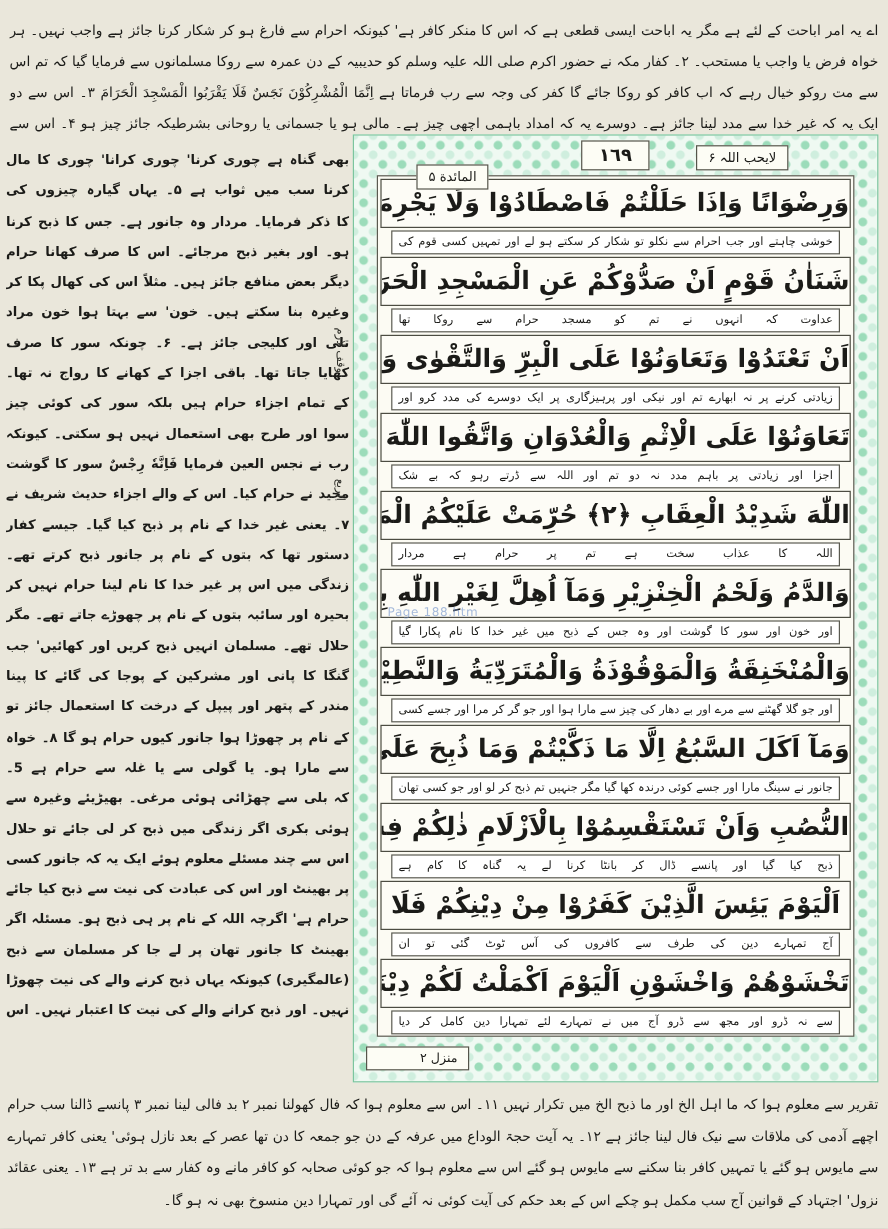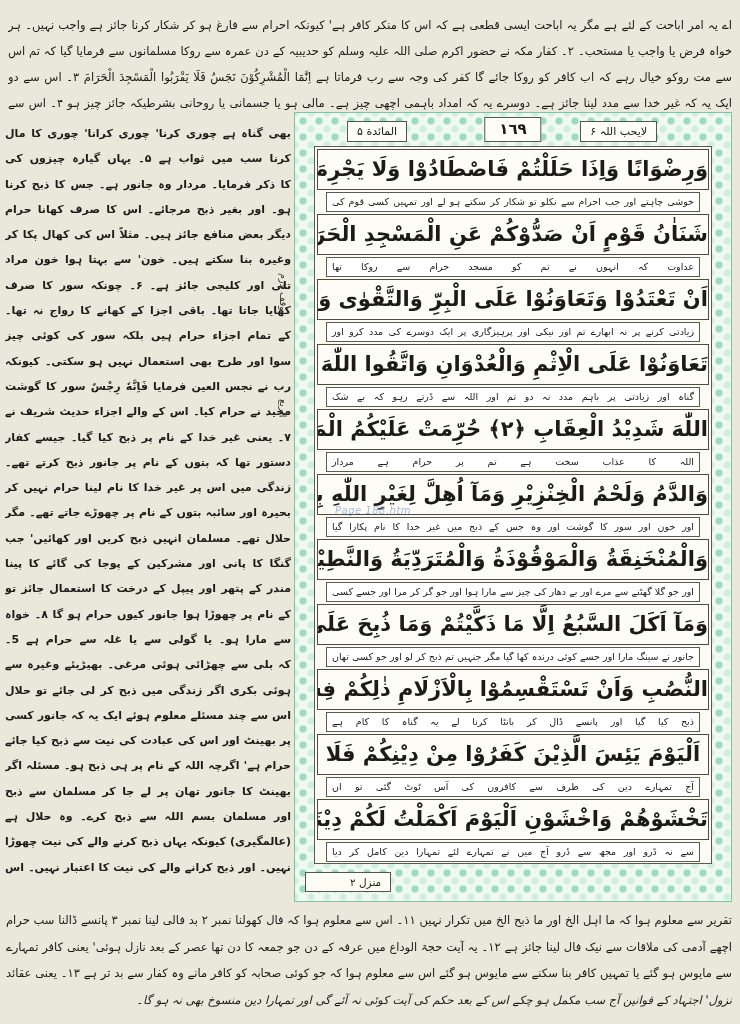--- a/index.html
+++ b/index.html
@@ -15,21 +15,21 @@
   .c-line {
     direction: rtl; text-align: justify; text-align-last: justify;
     overflow: hidden;
   }
   .top-section { position: absolute; right: 8px; top: 12px; width: 724px; }
   .top-section .c-line { height: 26px; line-height: 26px; font-size: 11.5px; }
   .left-col { position: absolute; left: 5px; top: 121px; width: 286px; font-weight: bold; }
   .left-col .c-line { height: 25.3px; line-height: 25.3px; font-size: 11px; }
   .bottom-section { position: absolute; right: 8px; top: 907px; width: 726px; }
   .bottom-section .c-line { height: 26.5px; line-height: 26.5px; font-size: 11.5px; }
-  .bottom-section .c-line:last-child { text-align-last: right; font-style: italic; }
+  .bottom-section .c-line:last-child { text-align-last: right; }
 
   
   .quran-frame {
     position: absolute; left: 294px; top: 112px; width: 438px; height: 790px;
     background-color: #eff9f2;
     background-image:
       radial-gradient(circle, #9cdcba 28%, rgba(156,220,186,0) 36%),
       radial-gradient(circle, #cfeede 28%, rgba(207,238,222,0) 36%);
     background-size: 16px 16px;
     background-position: 0 0, 8px 8px;
@@ -62,37 +62,37 @@
     direction: rtl; text-align: justify; text-align-last: justify;
     overflow: hidden;
   }
   
   .hdr-box {
     position: absolute;
     background: #fdfdf5; border: 1px solid #55554b;
     direction: rtl; white-space: nowrap;
     font-size: 11px; line-height: 1; padding: 4px 9px;
   }
-  .hdr-left  { top: 8px; left: 52px; }
+  .hdr-left  { top: 24px; left: 52px; }
   .hdr-page  { top: 4px; left: 50%; transform: translateX(-50%);
                font-size: 15px; font-weight: bold; padding: 4px 14px; }
   .hdr-right { top: 8px; right: 74px; }
   .ftr       { bottom: 9px; left: 10px; font-size: 10.5px; padding-left: 44px; }
   .margin-note {
     position: absolute; left: -17px;
     writing-mode: vertical-rl;
     font-size: 9.5px; letter-spacing: 1px; color: #30302a;
   }
   .mn1 { top: 160px; }
   .mn2 { top: 286px; }
   .watermark {
-    position: absolute; left: 40px; top: 392px;
+    position: absolute; left: 28px; top: 392px;
     direction: ltr;
     color: #6d8fc9; opacity: .6;
-    font-size: 10px; font-style: italic; letter-spacing: .5px;
+    font-size: 10px; letter-spacing: .5px;
   }
 </style>
 </head>
 <body>
 
 <div id="page">
 
   <div class="top-section">
 
       <div class="c-line">اے یہ امر اباحت کے لئے ہے مگر یہ اباحت ایسی قطعی ہے کہ اس کا منکر کافر ہے' کیونکہ احرام سے فارغ ہو کر شکار کرنا جائز ہے واجب نہیں۔ ہر قطعی چیز کا انکار کفر ہے</div>
@@ -155,21 +155,20 @@
       <div class="c-line">ہوئی بکری اگر زندگی میں ذبح کر لی جائے تو حلال ہے۔ ۱۰۔</div>
 
       <div class="c-line">اس سے چند مسئلے معلوم ہوئے ایک یہ کہ جانور کسی تھان</div>
 
       <div class="c-line">پر بھینٹ اور اس کی عبادت کی نیت سے ذبح کیا جائے وہ</div>
 
       <div class="c-line">حرام ہے' اگرچہ اللہ کے نام پر ہی ذبح ہو۔ مسئلہ اگر کافر</div>
 
       <div class="c-line">بھینٹ کا جانور تھان پر لے جا کر مسلمان سے ذبح کراوے</div>
 
-      <div class="c-line">اور مسلمان بسم اللہ سے ذبح کرے۔ وہ حلال ہے</div>
 
       <div class="c-line">(عالمگیری) کیونکہ یہاں ذبح کرنے والے کی نیت چھوڑا کی</div>
 
       <div class="c-line">نہیں۔ اور ذبح کرانے والے کی نیت کا اعتبار نہیں۔ اس</div>
     </div>
 
   <div class="quran-frame">
     <div class="frame-inner">
 
         <div class="verse-pair">
@@ -182,21 +181,21 @@
           <div class="urdu-line">عداوت کہ انہوں نے تم کو مسجد حرام سے روکا تھا</div>
         </div>
 
         <div class="verse-pair">
           <div class="arabic-line">اَنْ تَعْتَدُوْا وَتَعَاوَنُوْا عَلَى الْبِرِّ وَالتَّقْوٰى وَلَا</div>
           <div class="urdu-line">زیادتی کرنے پر نہ ابھارے تم اور نیکی اور پرہیزگاری پر ایک دوسرے کی مدد کرو اور</div>
         </div>
 
         <div class="verse-pair">
           <div class="arabic-line">تَعَاوَنُوْا عَلَى الْاِثْمِ وَالْعُدْوَانِ وَاتَّقُوا اللّٰهَ اِنَّ</div>
-          <div class="urdu-line">گناہ اور زیادتی پر باہم مدد نہ دو تم اور اللہ سے ڈرتے رہو کہ بے شک</div>
+          <div class="urdu-line">اجزا اور زیادتی پر باہم مدد نہ دو تم اور اللہ سے ڈرتے رہو کہ بے شک</div>
         </div>
 
         <div class="verse-pair">
           <div class="arabic-line">اللّٰهَ شَدِيْدُ الْعِقَابِ ﴿٢﴾ حُرِّمَتْ عَلَيْكُمُ الْمَيْتَةُ</div>
           <div class="urdu-line">اللہ کا عذاب سخت ہے تم پر حرام ہے مردار</div>
         </div>
 
         <div class="verse-pair">
           <div class="arabic-line">وَالدَّمُ وَلَحْمُ الْخِنْزِيْرِ وَمَآ اُهِلَّ لِغَيْرِ اللّٰهِ بِهٖ</div>
           <div class="urdu-line">اور خون اور سور کا گوشت اور وہ جس کے ذبح میں غیر خدا کا نام پکارا گیا</div>

